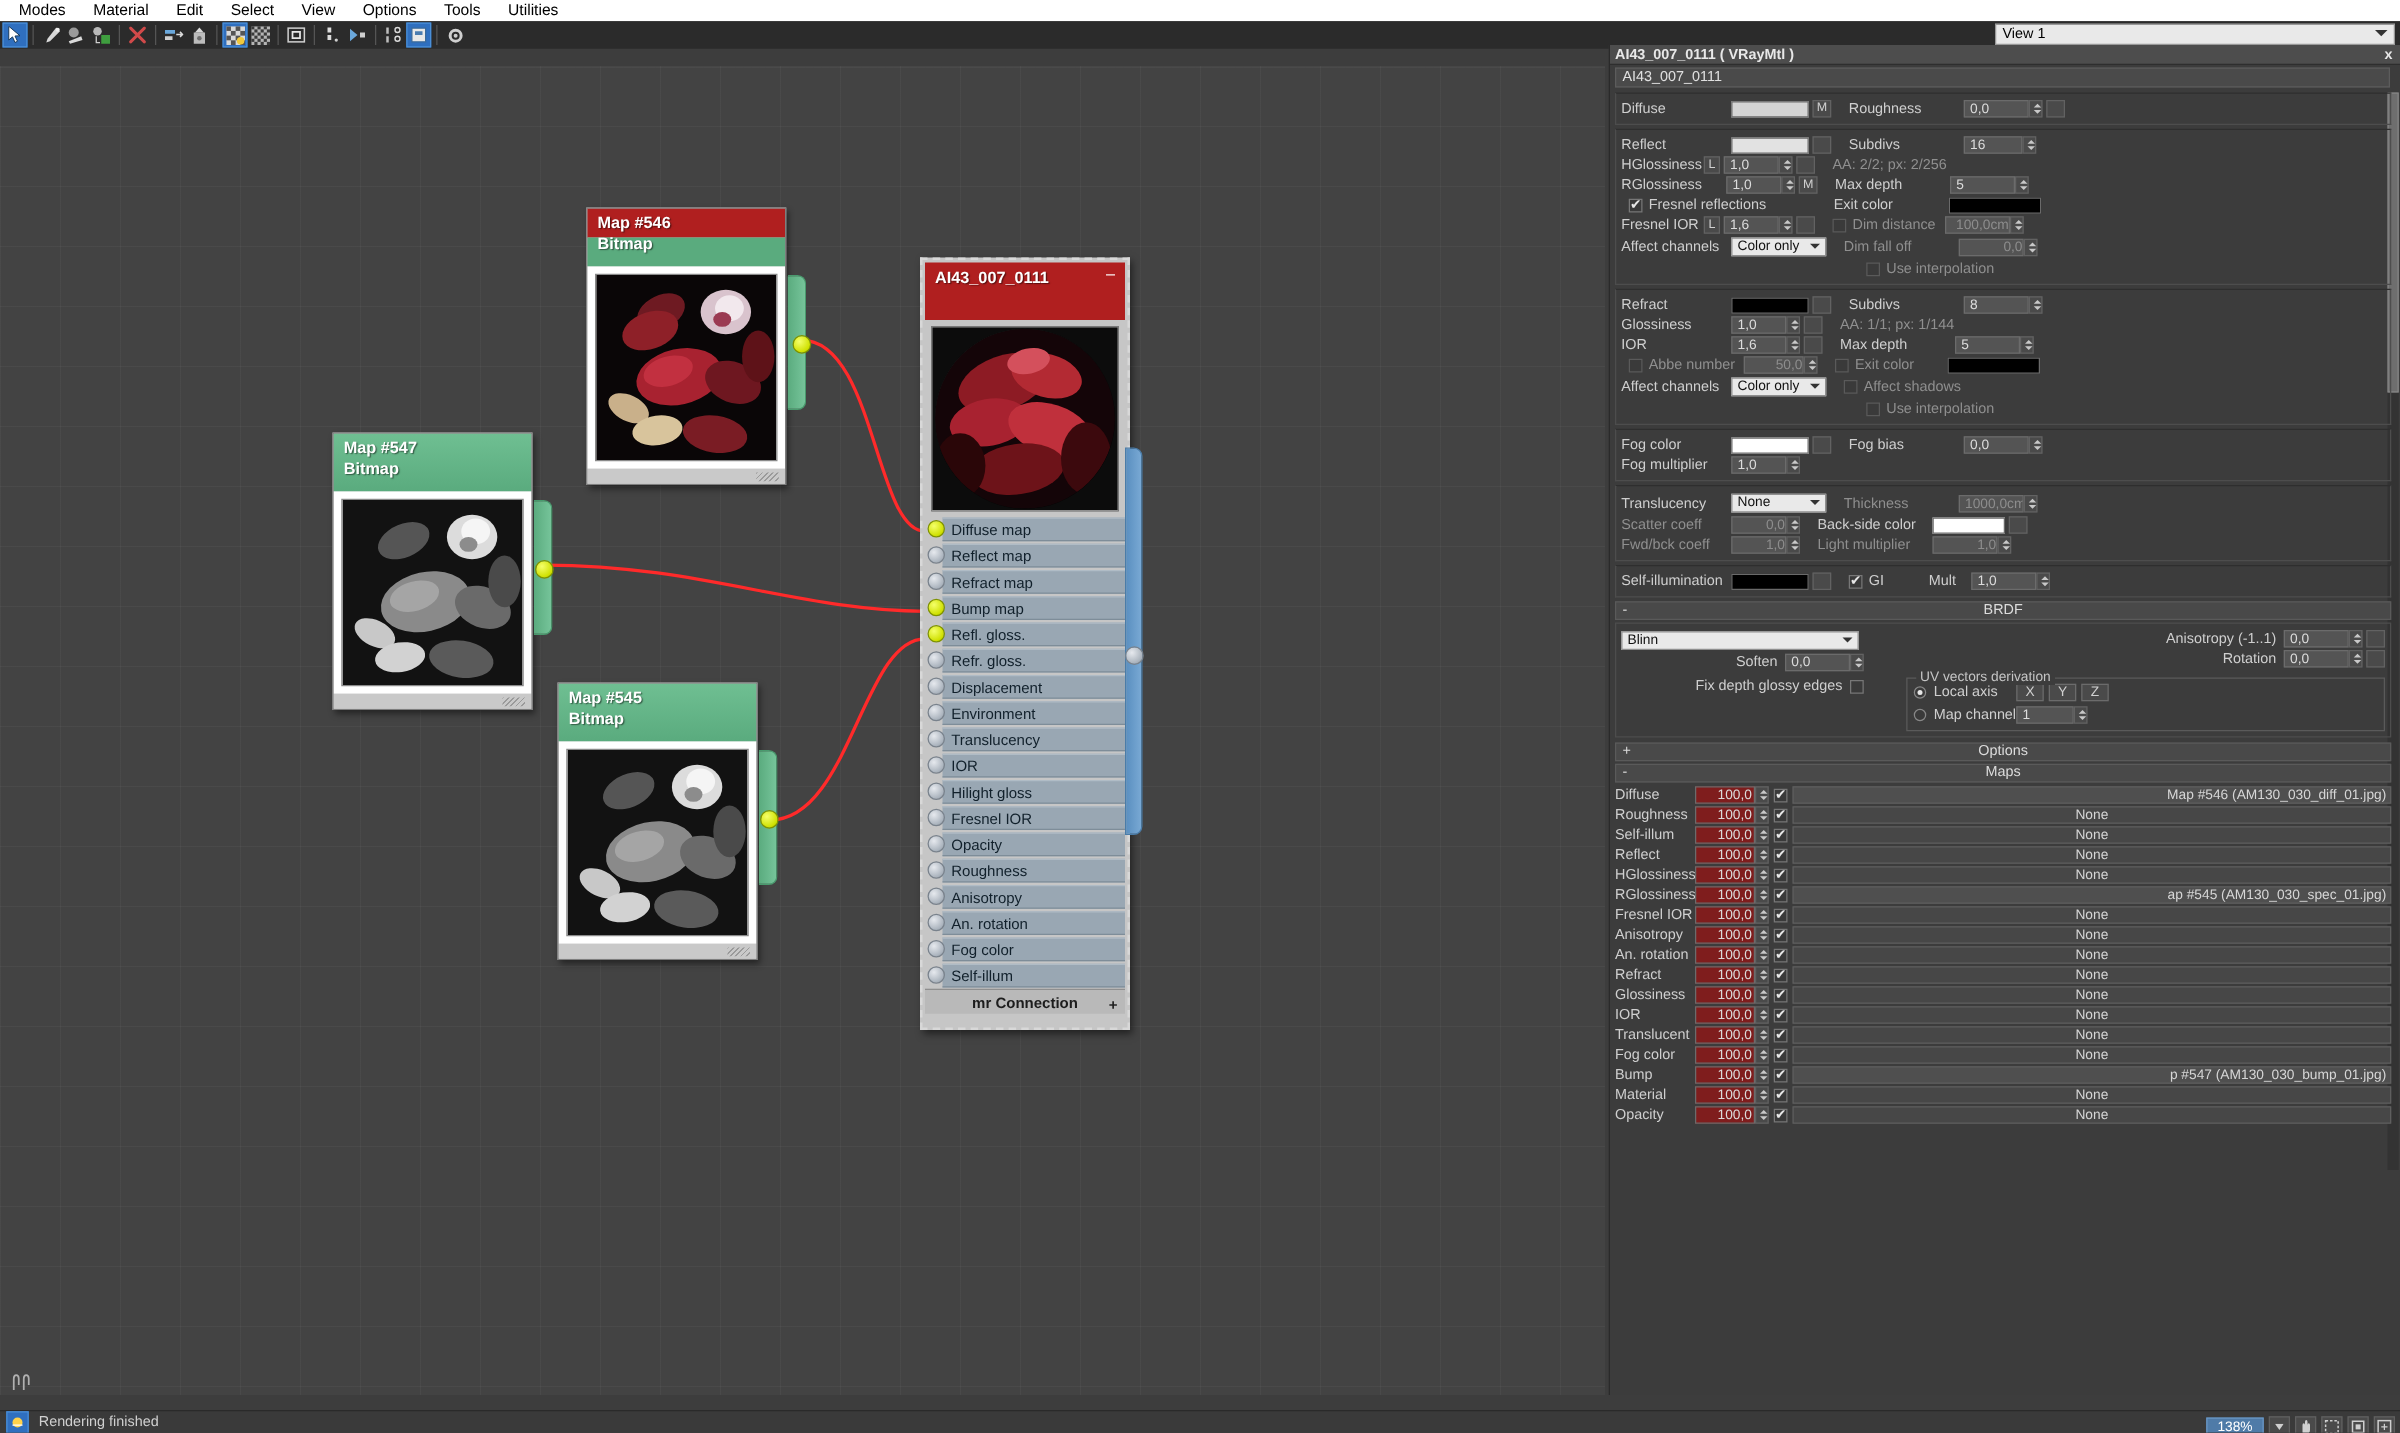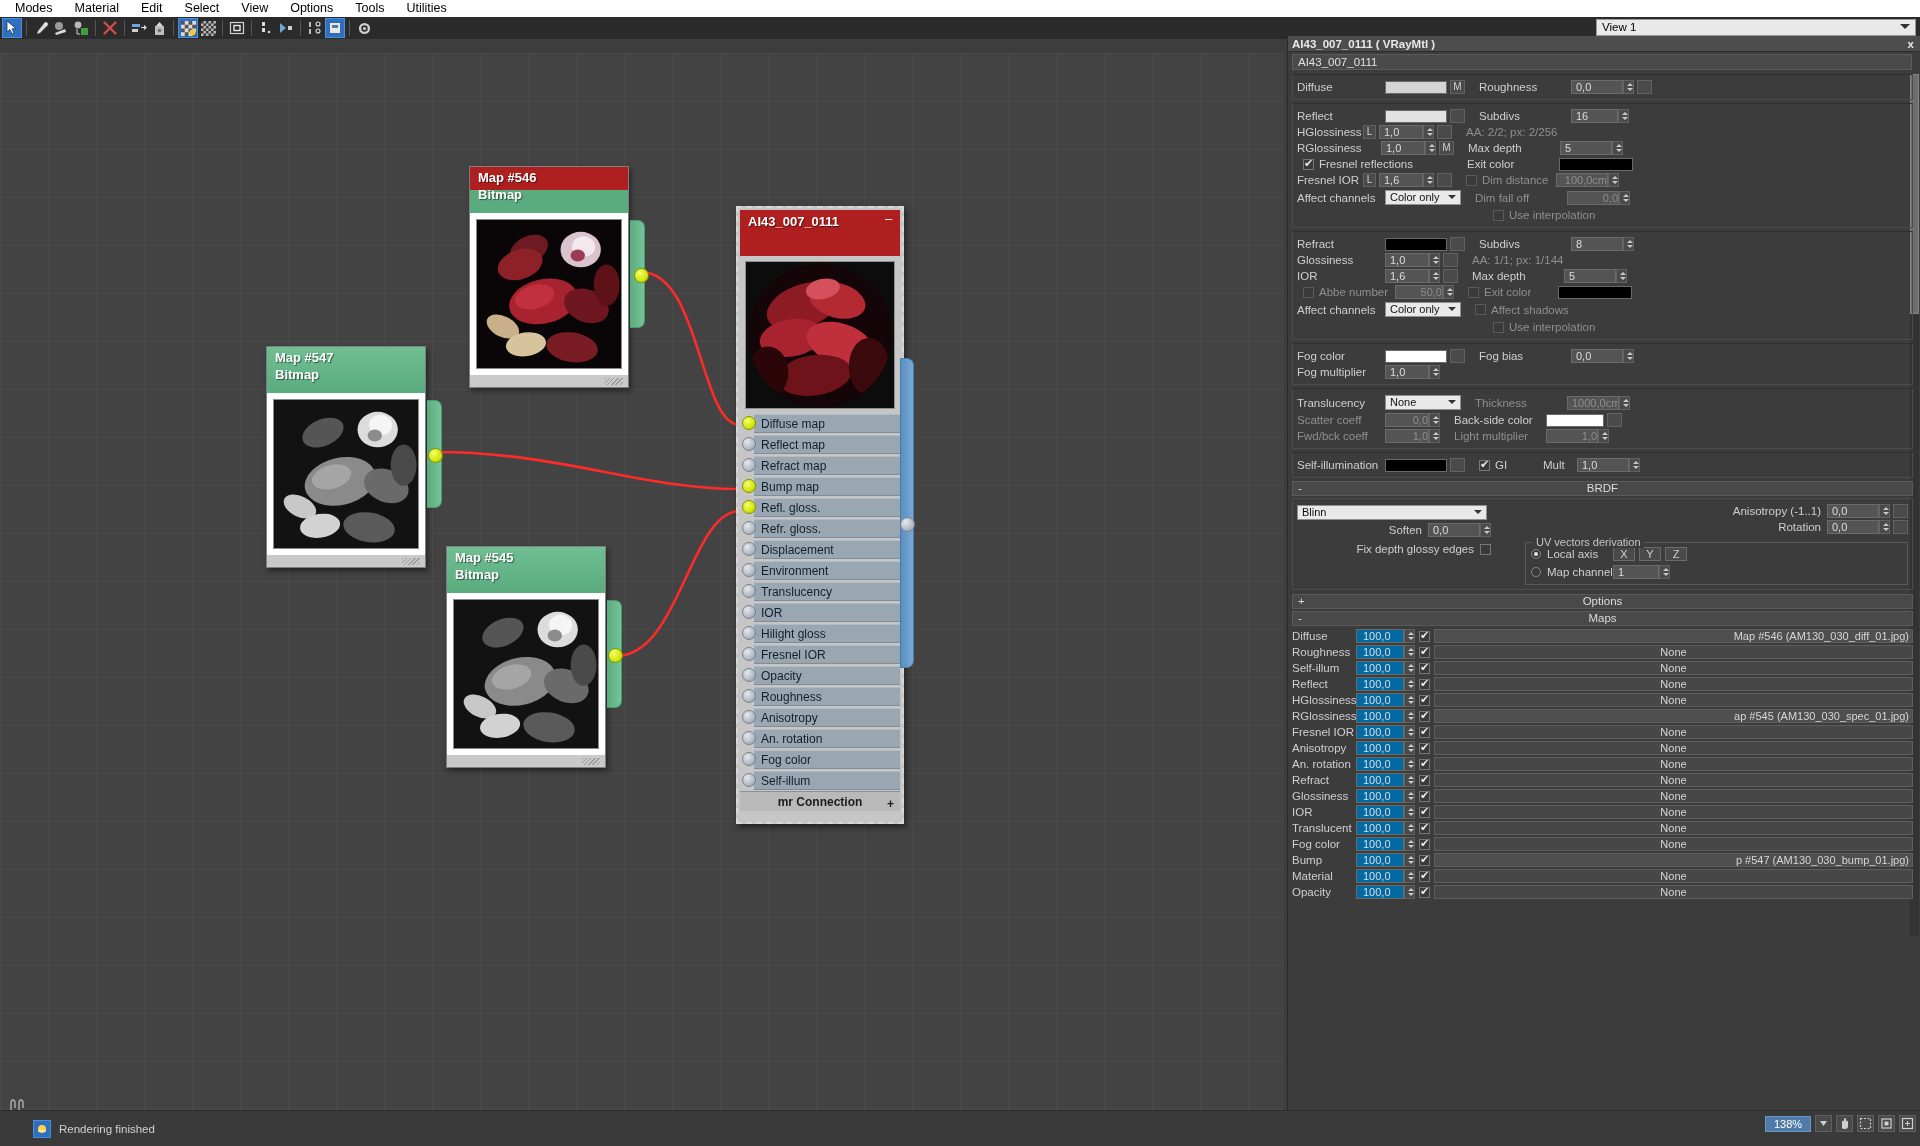--- a/index.html
+++ b/index.html
@@ -252,34 +252,34 @@
   .radio { width: 10px; height: 10px; border-radius: 50%; background:#3a3a3a;
            border: 1px solid #888; position: relative; }
   .radio.on:after { content:''; position:absolute; left:2px; top:2px; width:4px;height:4px;
                     border-radius:50%; background:#e8e8e8; }
   .xyz { width: 22px; height: 14px; background: #4a4a4a; border: 1px solid #6b6b6b;
          font-size: 11px; color:#d0d0d0; text-align:center; line-height:12px; }
 
   
   .maprow { display: flex; align-items: center; height: 16px; }
   .maprow .mlbl { width: 64px; font-size: 11.5px; color:#cfcfcf; }
-  .maprow .mamt { width: 48px; height: 14px; background:#0369a1; border:1px solid #6b6b6b;
-                  font-size:11px; color:#dcdcdc; line-height:12px; padding-left:6px; }
+  .maprow .mamt { width: 48px; height: 14px; background:#7f1d1d; border:1px solid #6b6b6b;
+                  font-size:11px; color:#dcdcdc; line-height:12px; padding-left:17px; }
   .maprow .mname {
     flex: 1; height: 14px; background: #474747; border: 1px solid #5e5e5e;
     font-size: 11px; color: #d6d6d6; line-height: 12px; text-align: center;
     overflow: hidden; white-space: nowrap;
   }
   .maprow .mname.filled { background: #4f4f4f; text-align: right; padding-right: 3px; }
 
   
   .statusbar {
-    position: absolute; left: 0; bottom: 0; width: 1920px; height: 36px;
+    position: absolute; left: 0; bottom: 0; width: 1920px; height: 18px;
     background: #3a3a3a; border-top: 1px solid #2a2a2a;
-    display: flex; align-items: center; padding-left: 28px;
+    display: flex; align-items: center;
   }
   .sb-icon {
     width: 18px; height: 18px; margin-left: 5px; background: #2f6fbf;
     border: 1px solid #4a8fd8; display:flex; align-items:center; justify-content:center;
   }
   .sb-text { font-size: 11.5px; color: #d0d0d0; margin-left: 8px; }
   .sb-right { position: absolute; right: 4px; top: 4px; display: flex; align-items: center; gap: 4px; }
   .zoombox { width: 46px; height: 16px; background: #4f7ba8; border: 1px solid #6a97c4;
              color:#fff; font-size:11px; line-height:14px; text-align:center; }
   .sb-btn { width: 17px; height: 17px; background: #4a4a4a; border: 1px solid #606060;

